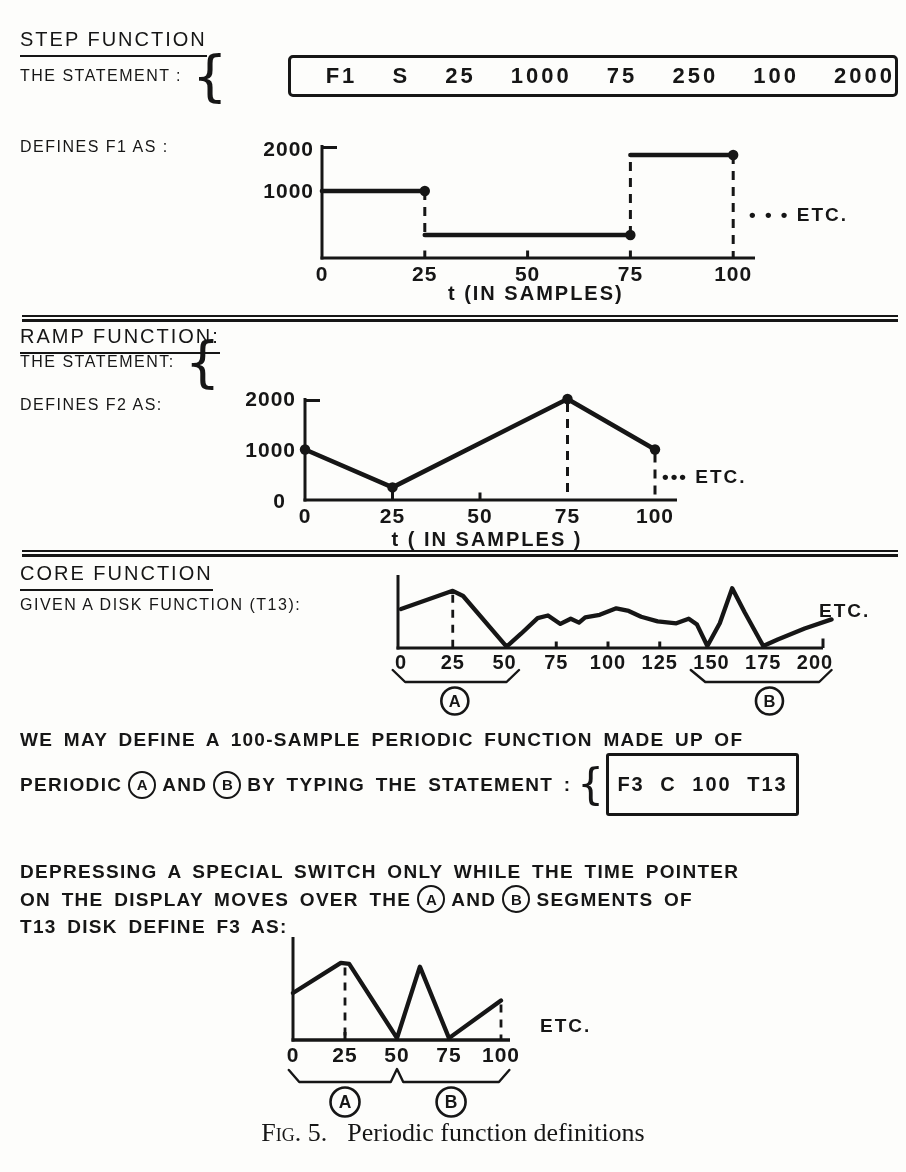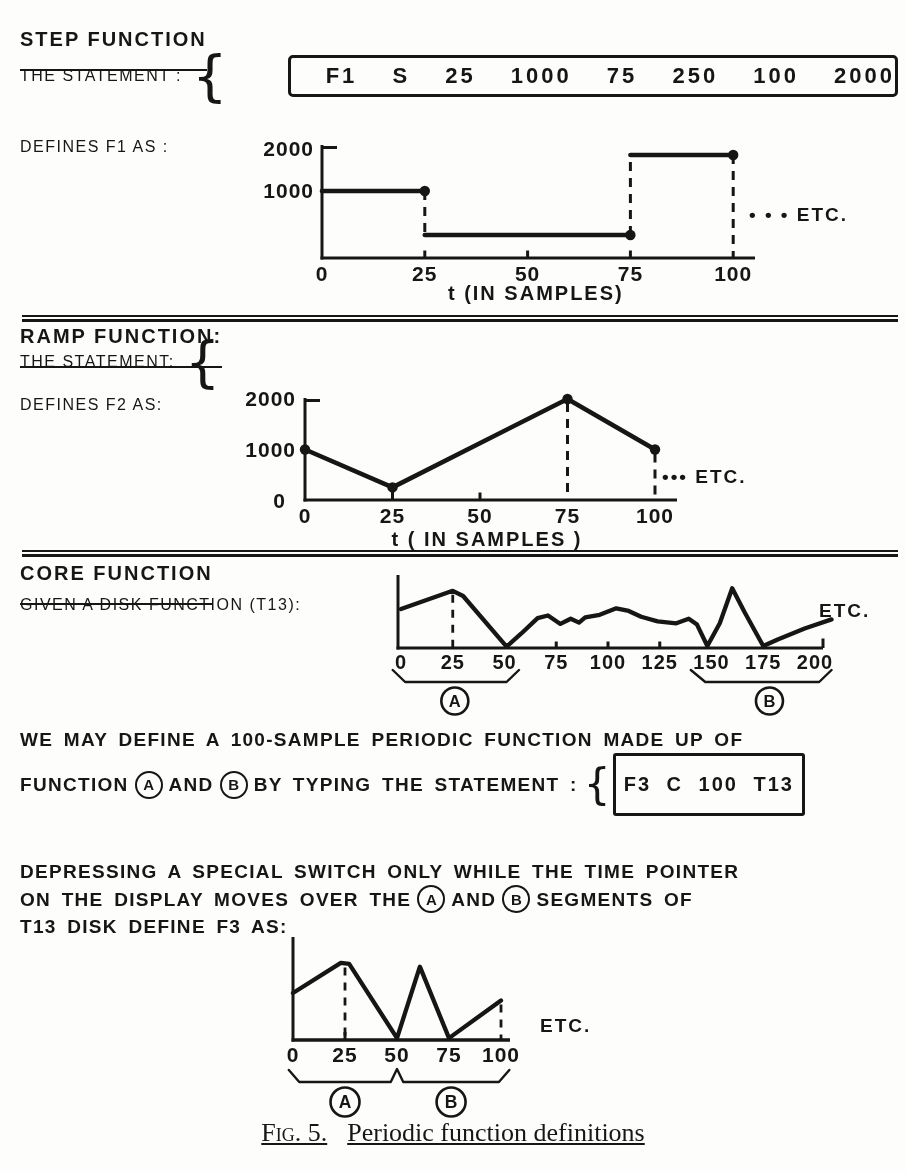--- a/index.html
+++ b/index.html
@@ -1,19 +1,19 @@
 <!DOCTYPE html>
 <html><head>
 <meta charset="utf-8">
 <style>
   html,body{margin:0;padding:0;background:#fdfdfb;}
   .page{position:relative;width:906px;height:1172px;background:#fdfdfb;color:#161616;
         font-family:"Liberation Sans",sans-serif;overflow:hidden;}
-  .ttl{position:absolute;font-size:20px;font-weight:700;letter-spacing:2px;
-       border-bottom:2.5px solid #161616;padding-bottom:18px;white-space:nowrap;}
+  .ttl{position:absolute;font-size:20px;font-weight:400;letter-spacing:2px;
+       border-bottom:2.5px solid #161616;padding-bottom:4px;white-space:nowrap;}
   .lbl{font-size:16px;font-weight:400;letter-spacing:1.5px;white-space:nowrap;}
   .abs{position:absolute;}
   .stmt-row{position:absolute;display:flex;align-items:center;width:878px;}
   .brace{font-size:56px;font-weight:400;line-height:44px;margin:0 6px 0 10px;
          font-family:"DejaVu Sans",sans-serif;}
   .stmt-box{margin-left:auto;border:3px solid #161616;border-radius:5px;height:36px;
             line-height:35px;text-align:right;font-size:22px;font-weight:700;
             letter-spacing:3px;white-space:nowrap;}
   .ws1{word-spacing:26px;width:604px;}
   .ws2{word-spacing:13px;width:607px;}
@@ -23,21 +23,21 @@
         word-spacing:4px;line-height:27px;white-space:nowrap;}
   .pline{display:flex;align-items:center;}
   .circ{display:inline-flex;align-items:center;justify-content:center;flex:0 0 auto;
         width:24px;height:24px;border:2.5px solid #161616;border-radius:50%;
         font-size:15px;letter-spacing:0;margin:0 6px;}
   .inline-brace{font-size:42px;font-weight:400;line-height:34px;margin:0 1px 0 6px;
         font-family:"DejaVu Sans",sans-serif;}
   .inline-box{border:3px solid #161616;border-radius:3px;padding:15px 8px;
         font-size:20px;font-weight:700;letter-spacing:2px;word-spacing:8px;}
   .caption{position:absolute;left:0;top:1118px;width:906px;text-align:center;
-        font-family:"Liberation Serif",serif;font-size:26px;color:#161616;text-decoration:underline;}
+        font-family:"Liberation Serif",serif;font-size:26px;color:#161616;}
   .caplabel{font-variant:small-caps;margin-right:20px;}
   svg{position:absolute;}
   svg text{font-family:"Liberation Sans",sans-serif;font-weight:700;fill:#161616;}
   svg line,svg polyline,svg circle,svg path{stroke:#161616;}
 </style>
 </head>
 <body>
 
 <div class="page">
 
@@ -145,21 +145,21 @@
       <circle cx="386.46" cy="131" r="13.5" fill="none" stroke-width="2.6"></circle>
       <text x="386.46" y="137" font-size="16.5" text-anchor="middle" letter-spacing="0">B</text>
       <text x="436" y="47" font-size="19" text-anchor="start" letter-spacing="2">ETC.</text>
     </svg>
 
   <div class="para" style="left:20px;top:726px">
     <div class="pline">
       <span>WE MAY DEFINE A 100-SAMPLE PERIODIC FUNCTION MADE UP OF</span>
     </div>
     <div class="pline">
-      <span>FUNCTION</span>
+      <span>PERIODIC</span>
       <span class="circ">A</span>
       <span>AND</span>
       <span class="circ">B</span>
       <span>BY TYPING THE STATEMENT :</span>
       <span class="inline-brace">{</span>
       <span class="inline-box">F3 C 100 T13</span>
     </div>
   </div>
 
   <div class="para" style="left:20px;top:858px">

